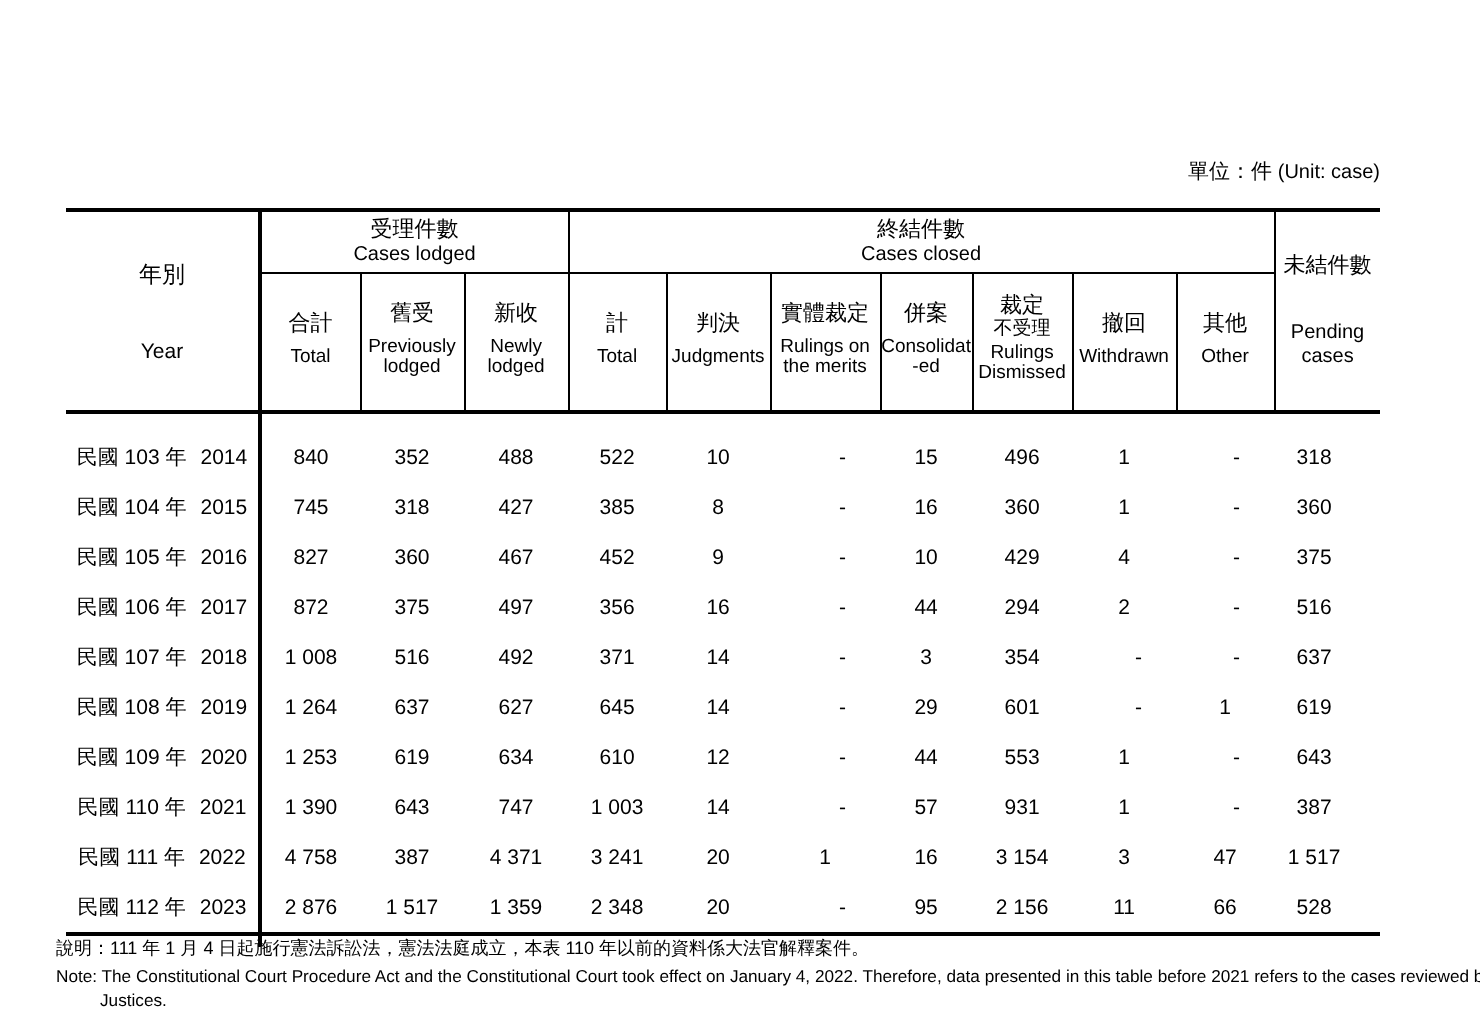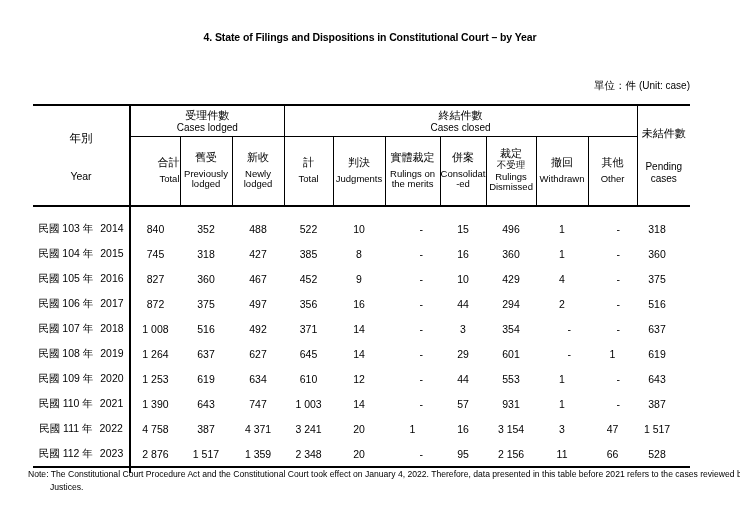--- a/index.html
+++ b/index.html
@@ -123,21 +123,20 @@
     line-height: 1.5;
   }
   .fn-zh { font-size: 9px; white-space: nowrap; }
   .fn-en { white-space: nowrap; }
   .fn-en2 { padding-left: 22px; }
 </style>
 </head>
 <body>
 
 <div class="title-block">
-  <div class="title-en">4. State of Filings and Dispositions in Constitutional Court – by Year</div>
 </div>
 
 <div class="unit-line">
   <span>單位：件</span>
   <span class="unit-en">(Unit: case)</span>
 </div>
 
 <div class="table-wrap">
   <table class="stat">
     <colgroup>
@@ -172,21 +171,21 @@
         <td rowspan="2" class="bt-thick bb-thick hdr-pending">
           <div class="hdr-pending-zh" style="padding-bottom:22px;">未結件數</div>
           <div class="hdr-pending-en">
             <div>Pending</div>
             <div>cases</div>
           </div>
         </td>
       </tr>
 
       <tr>
-        <td class="bb-thick br-thin" style="height:68px;text-align:right;">
+        <td class="bb-thick br-thin" style="height:68px;">
           <span class="sub-zh">合計</span>
           <span class="sub-en">Total</span>
         </td>
         <td class="bb-thick br-thin">
           <span class="sub-zh">舊受</span>
           <span class="sub-en">
             <span style="display:block">Previously</span>
               <span style="display:block">lodged</span>
           </span>
         </td>
@@ -389,15 +388,16 @@
     <tbody>
       <tr>
         <td class="bt-thick br-thick" style="height:5px;"></td>
         <td colspan="11" class="bt-thick" style="height:5px;"></td>
       </tr>
     </tbody>
   </table>
 </div>
 
 <div class="footnote">
+  <div class="fn-zh">說明：111 年 1 月 4 日起施行憲法訴訟法，憲法法庭成立，本表 110 年以前的資料係大法官解釋案件。</div>
   <div class="fn-en">Note: The Constitutional Court Procedure Act and the Constitutional Court took effect on January 4, 2022. Therefore, data presented in this table before 2021 refers to the cases reviewed by the Grand</div>
   <div class="fn-en fn-en2">Justices.</div>
 </div>
 
 </body></html>

